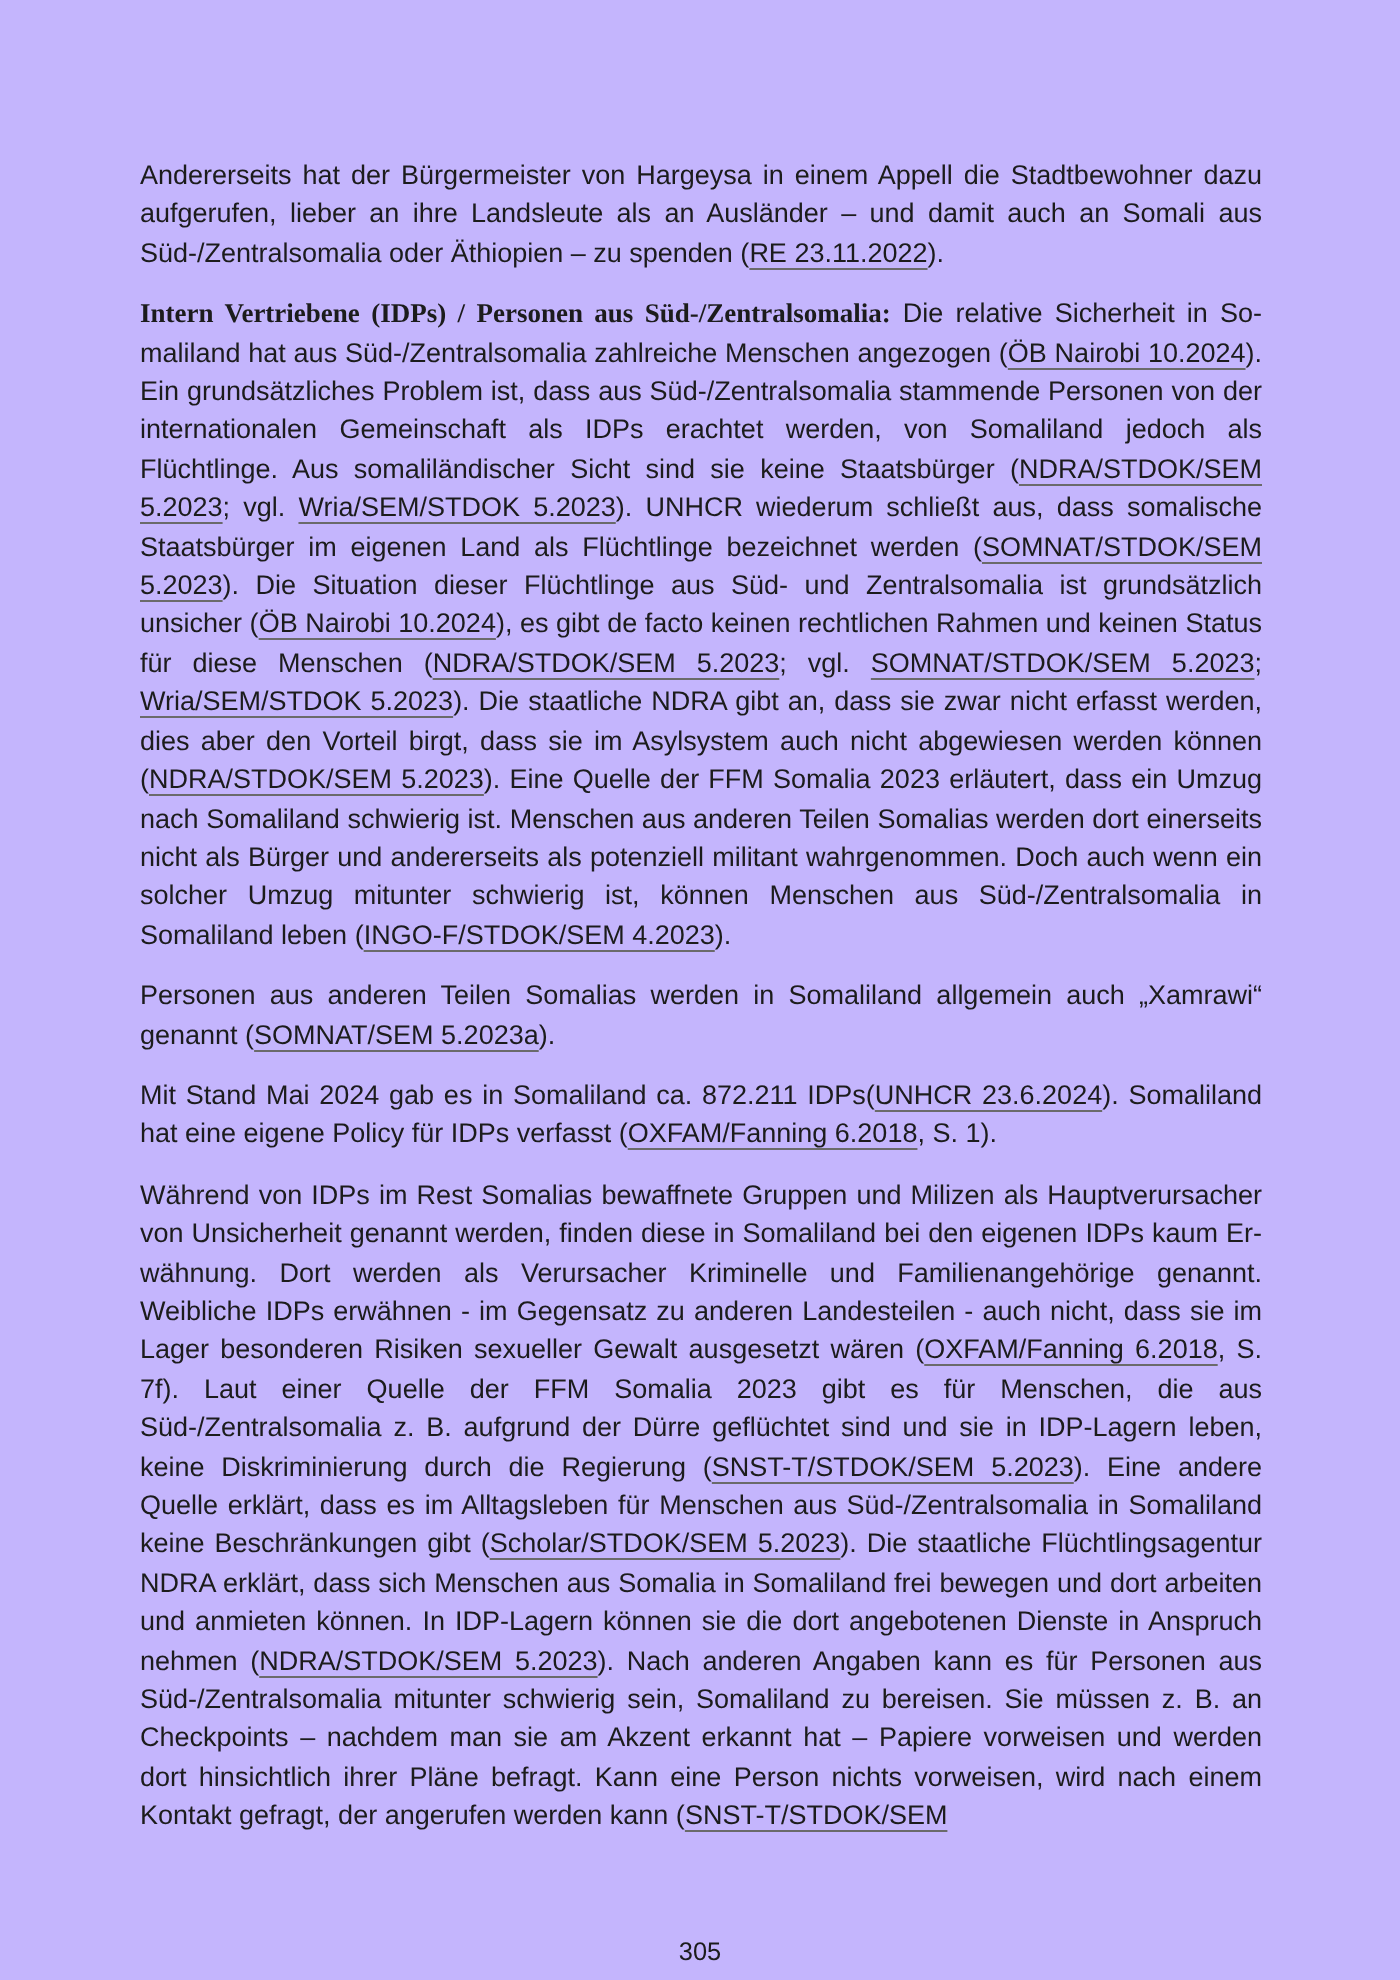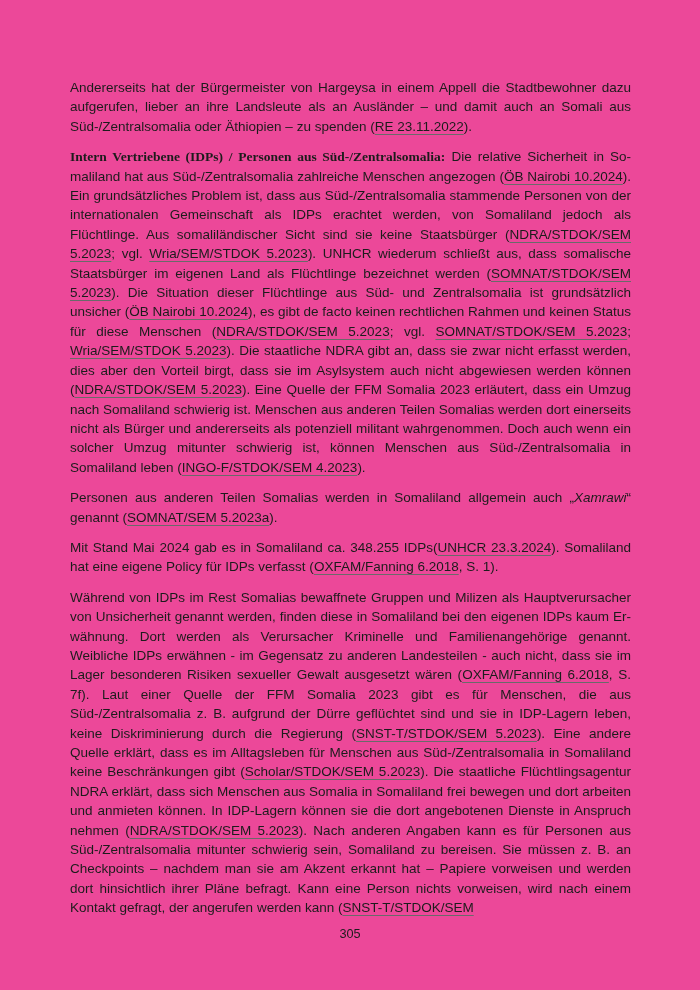--- a/index.html
+++ b/index.html
@@ -4,66 +4,66 @@
 <style>
   html, body {
     margin: 0;
     padding: 0;
     background: #ffffff;
   }
   .page {
     position: relative;
     width: 700px;
     height: 990px;
-    background: #ec4899;
+    background: #c4b5fd;
     overflow: hidden;
     font-family: "Liberation Sans", sans-serif;
     color: #1c1c1c;
   }
   .content {
     position: absolute;
     left: 70px;
     top: 78px;
     width: 561px;
     font-size: 13.5px;
     line-height: 19.4px;
     text-align: justify;
     hyphens: manual;
     -webkit-hyphens: manual;
   }
   .para {
     margin: 0 0 11px 0;
     padding: 0;
   }
   .b { font-weight: bold; font-family: Liberation Serif, serif; }
-  .i { font-style: italic; }
+  .i { }
   .cite {
     color: #1c1c1c;
     text-decoration: underline;
     text-decoration-color: #6a6a6a;
     text-decoration-thickness: 1px;
     text-underline-offset: 3px;
     cursor: pointer;
   }
   .pagenum {
     position: absolute;
-    top: 926px;
+    top: 968px;
     left: 0;
     width: 700px;
     text-align: center;
     font-size: 12.7px;
     line-height: 16px;
     color: #1c1c1c;
   }
 </style>
 </head>
 <body>
 
 <div class="page">
   <div class="content">
       <p class="para"><span>Andererseits hat der Bürgermeister von Hargeysa in einem Appell die Stadtbewohner dazu aufgerufen, lieber an ihre Landsleute als an Ausländer – und damit auch an Somali aus Süd-/Zentralsomalia oder Äthiopien – zu spenden (</span><span class="cite">RE 23.11.2022</span><span>).</span></p>
       <p class="para"><span class="b">Intern Vertriebene (IDPs) / Personen aus Süd-/Zentralsomalia:</span><span> Die relative Sicherheit in So­maliland hat aus Süd-/Zentralsomalia zahlreiche Menschen angezogen (</span><span class="cite">ÖB Nairobi 10.2024</span><span>). Ein grundsätzliches Problem ist, dass aus Süd-/Zentralsomalia stammende Personen von der internationalen Gemeinschaft als IDPs erachtet werden, von Somaliland jedoch als Flüchtlinge. Aus somaliländischer Sicht sind sie keine Staatsbürger (</span><span class="cite">NDRA/STDOK/SEM 5.2023</span><span>; vgl. </span><span class="cite">Wria/SEM/STDOK 5.2023</span><span>). UNHCR wiederum schließt aus, dass somalische Staatsbürger im eige­nen Land als Flüchtlinge bezeichnet werden (</span><span class="cite">SOMNAT/STDOK/SEM 5.2023</span><span>). Die Situation die­ser Flüchtlinge aus Süd- und Zentralsomalia ist grundsätzlich unsicher (</span><span class="cite">ÖB Nairobi 10.2024</span><span>), es gibt de facto keinen rechtlichen Rahmen und keinen Status für diese Menschen (</span><span class="cite">NDRA/STDOK/SEM 5.2023</span><span>; vgl. </span><span class="cite">SOMNAT/STDOK/SEM 5.2023</span><span>; </span><span class="cite">Wria/SEM/STDOK 5.2023</span><span>). Die staatliche NDRA gibt an, dass sie zwar nicht erfasst werden, dies aber den Vorteil birgt, dass sie im Asyl­system auch nicht abgewiesen werden können (</span><span class="cite">NDRA/STDOK/SEM 5.2023</span><span>). Eine Quelle der FFM Somalia 2023 erläutert, dass ein Umzug nach Somaliland schwierig ist. Menschen aus anderen Teilen Somalias werden dort einerseits nicht als Bürger und andererseits als potenziell militant wahrgenommen. Doch auch wenn ein solcher Umzug mitunter schwierig ist, können Menschen aus Süd-/Zentralsomalia in Somaliland leben (</span><span class="cite">INGO-F/STDOK/SEM 4.2023</span><span>).</span></p>
       <p class="para"><span>Personen aus anderen Teilen Somalias werden in Somaliland allgemein auch „</span><span class="i">Xamrawi</span><span>“ genannt (</span><span class="cite">SOMNAT/SEM 5.2023a</span><span>).</span></p>
-      <p class="para"><span>Mit Stand Mai 2024 gab es in Somaliland ca. 348.255 IDPs(</span><span class="cite">UNHCR 23.3.2024</span><span>). Somaliland hat eine eigene Policy für IDPs verfasst (</span><span class="cite">OXFAM/Fanning 6.2018</span><span>, S. 1).</span></p>
+      <p class="para"><span>Mit Stand Mai 2024 gab es in Somaliland ca. 872.211 IDPs(</span><span class="cite">UNHCR 23.6.2024</span><span>). Somaliland hat eine eigene Policy für IDPs verfasst (</span><span class="cite">OXFAM/Fanning 6.2018</span><span>, S. 1).</span></p>
       <p class="para"><span>Während von IDPs im Rest Somalias bewaffnete Gruppen und Milizen als Hauptverursacher von Unsicherheit genannt werden, finden diese in Somaliland bei den eigenen IDPs kaum Er­wähnung. Dort werden als Verursacher Kriminelle und Familienangehörige genannt. Weibliche IDPs erwähnen - im Gegensatz zu anderen Landesteilen - auch nicht, dass sie im Lager beson­deren Risiken sexueller Gewalt ausgesetzt wären (</span><span class="cite">OXFAM/Fanning 6.2018</span><span>, S. 7f). Laut einer Quelle der FFM Somalia 2023 gibt es für Menschen, die aus Süd-/Zentralsomalia z. B. aufgrund der Dürre geflüchtet sind und sie in IDP-Lagern leben, keine Diskriminierung durch die Regie­rung (</span><span class="cite">SNST-T/STDOK/SEM 5.2023</span><span>). Eine andere Quelle erklärt, dass es im Alltagsleben für Menschen aus Süd-/Zentralsomalia in Somaliland keine Beschränkungen gibt (</span><span class="cite">Scholar/STDOK/SEM 5.2023</span><span>). Die staatliche Flüchtlingsagentur NDRA erklärt, dass sich Menschen aus Somalia in Somaliland frei bewegen und dort arbeiten und anmieten können. In IDP-Lagern können sie die dort angebotenen Dienste in Anspruch nehmen (</span><span class="cite">NDRA/STDOK/SEM 5.2023</span><span>). Nach anderen Angaben kann es für Personen aus Süd-/Zentralsomalia mitunter schwierig sein, Somaliland zu bereisen. Sie müssen z. B. an Checkpoints – nachdem man sie am Akzent erkannt hat – Papiere vorweisen und werden dort hinsichtlich ihrer Pläne befragt. Kann eine Person nichts vorweisen, wird nach einem Kontakt gefragt, der angerufen werden kann (</span><span class="cite">SNST-T/STDOK/SEM</span></p>
     </div>
   <div class="pagenum">305</div>
 </div>
 
 </body></html>

